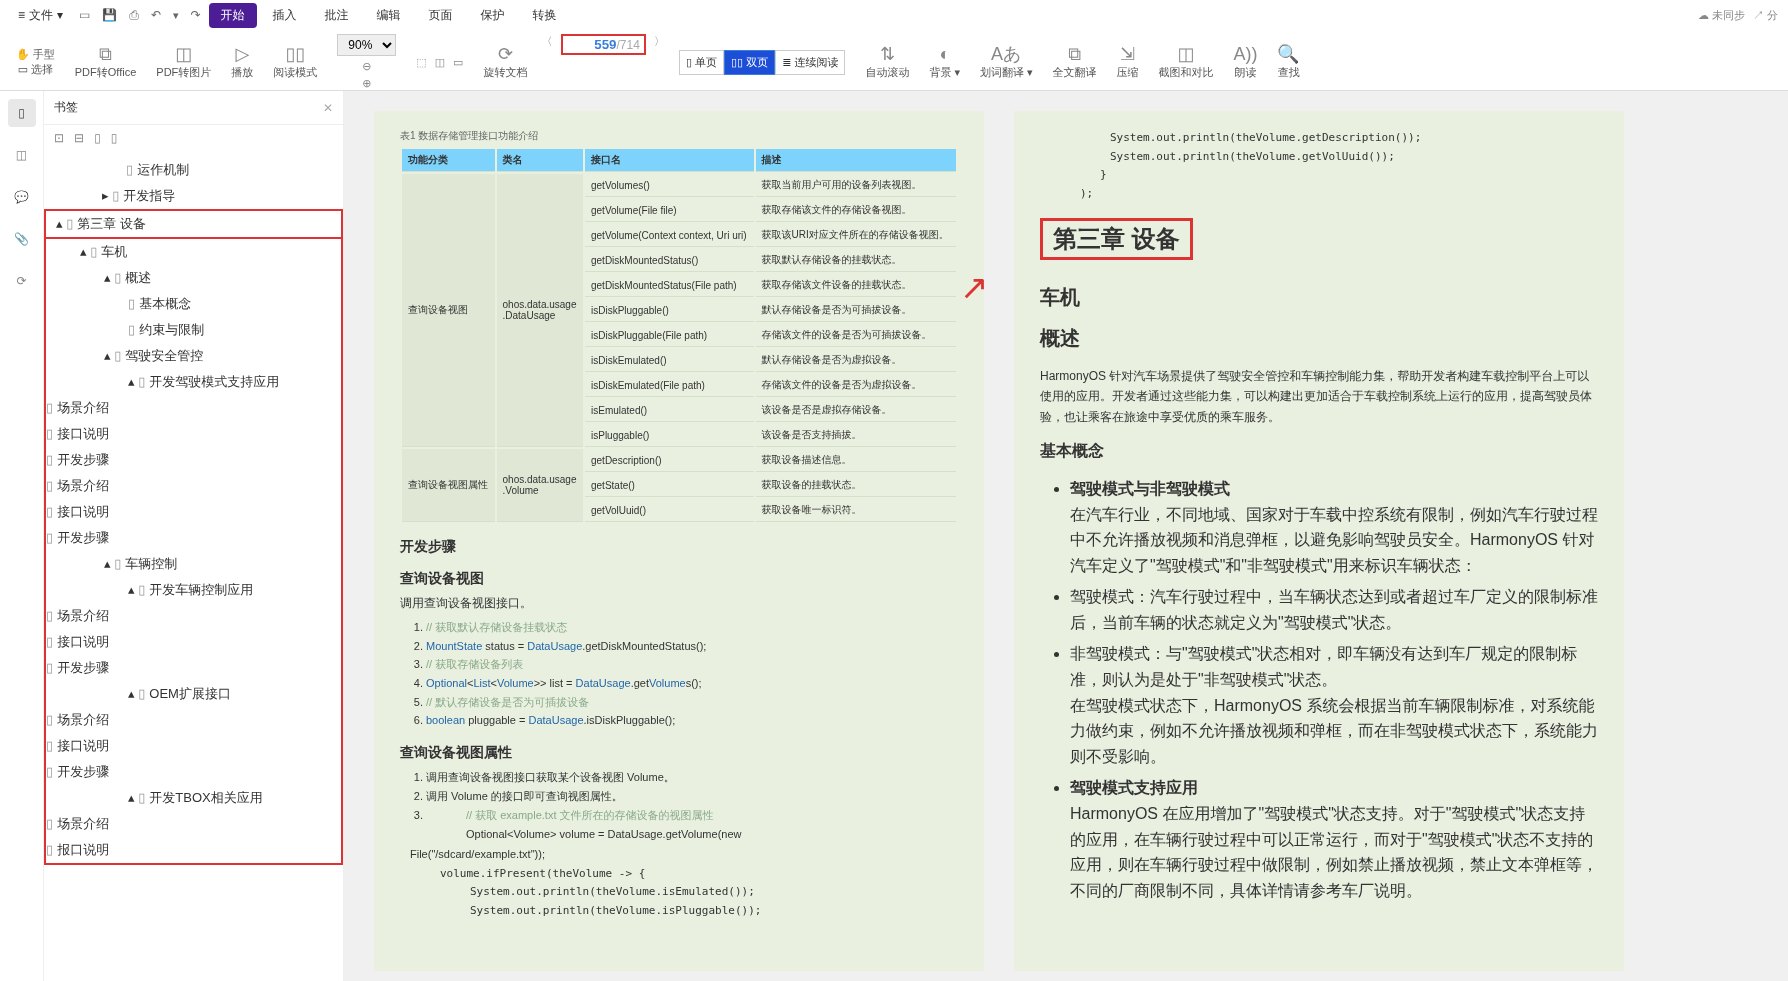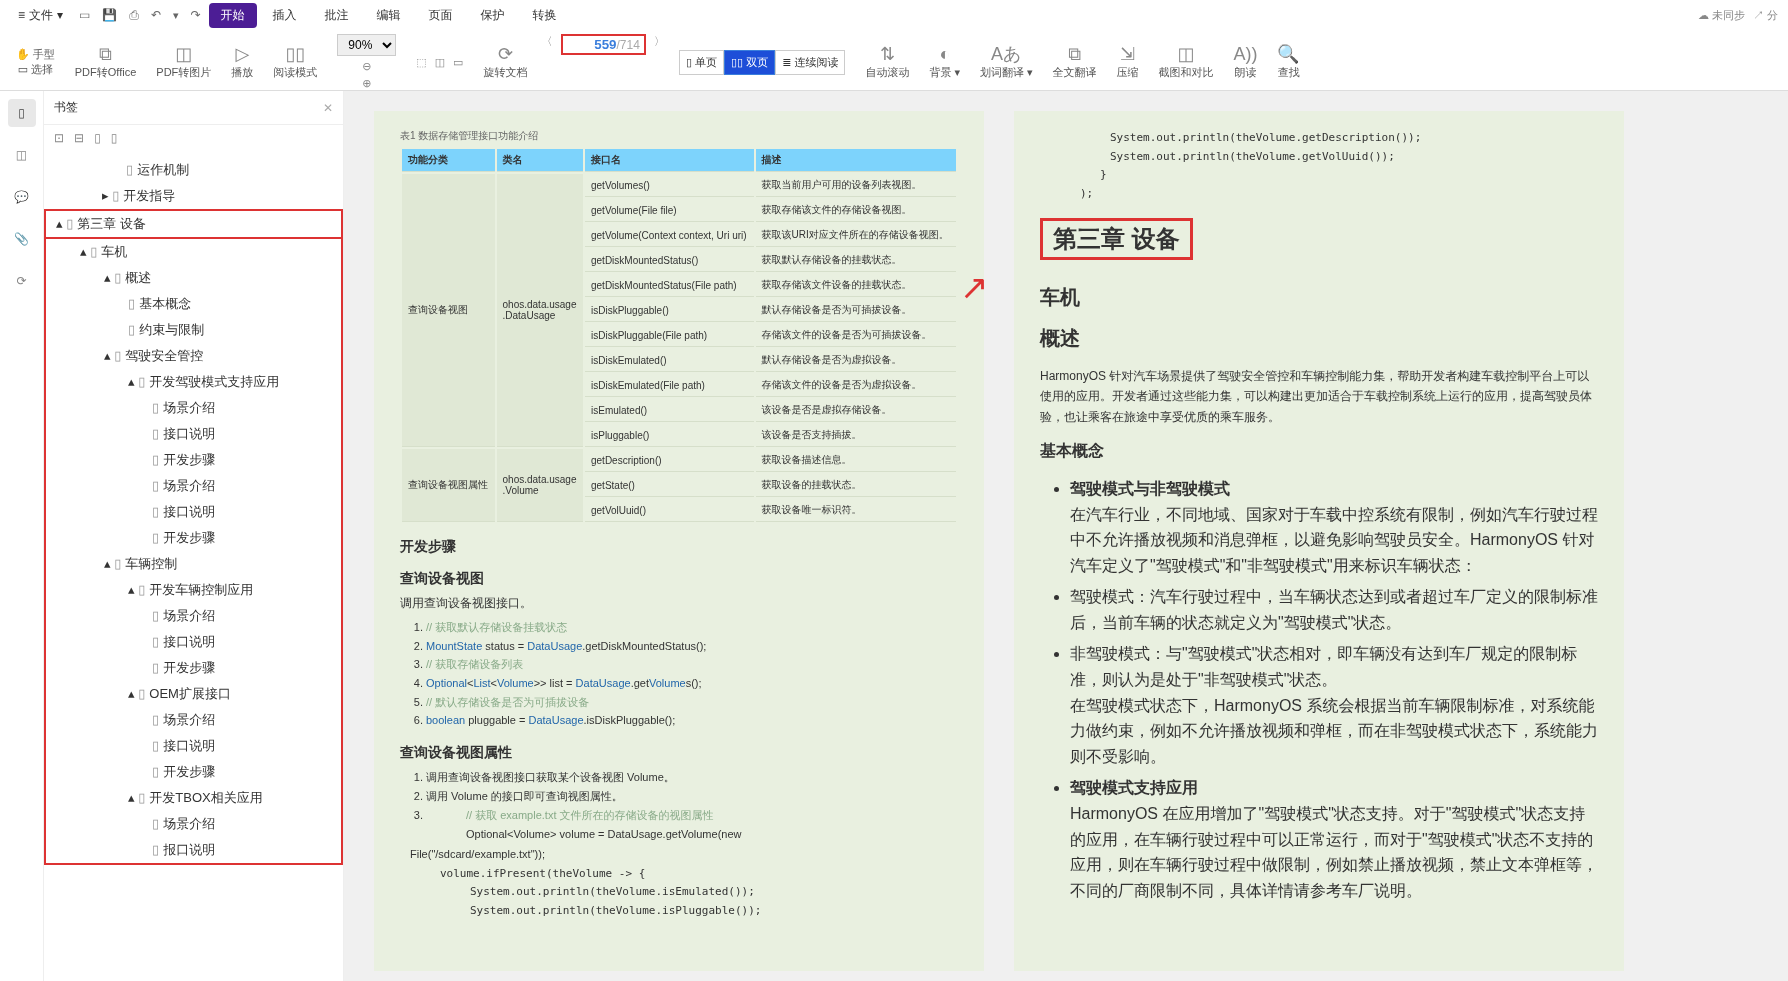--- a/index.html
+++ b/index.html
@@ -33,21 +33,21 @@
 .sbhead { display:flex; justify-content:space-between; align-items:center; padding:8px 10px; border-bottom:1px solid #eee; }
 .sbtools { display:flex; gap:10px; padding:6px 10px; color:#888; }
 .tree { overflow:auto; padding:6px 0 12px 0; font-size:13px; color:#333; }
 .tree .nd { padding:4px 0 4px 0; white-space:nowrap; }
 .tree .nd .ico { color:#999; margin-right:4px; }
 .tree .box-red { border:2px solid #d33; }
 .tree .l1 { padding-left:10px; }
 .tree .l2 { padding-left:34px; }
 .tree .l3 { padding-left:58px; }
 .tree .l4 { padding-left:82px; }
-.tree .l5 { padding-left:106px; }
+.tree .l5 { }
 .content { flex:1; background:#f0f0f0; overflow:auto; display:flex; gap:30px; padding:20px 30px; }
 .page { background:#e9f0e0; width:610px; min-height:860px; padding:18px 26px; font-size:11px; color:#333; position:relative; }
 .page .title3 { font-size:14px; font-weight:bold; margin:14px 0 6px 0; }
 .page .cap { font-size:10px; color:#666; margin-bottom:4px; }
 .tbl { width:100%; font-size:10px; }
 .tbl td { padding:4px 6px; border-bottom:1px solid #d6dfca; }
 .tbl tr.hd td { background:#7dd3fc; font-weight:bold; }
 .tbl tr.group td.g { background:#e0e8d5; }
 .page p { font-size:12px; margin:6px 0; line-height:1.5; }
 .codeol { list-style:decimal; padding-left:26px; font-family:Consolas,monospace; font-size:11px; line-height:1.7; color:#333; }

